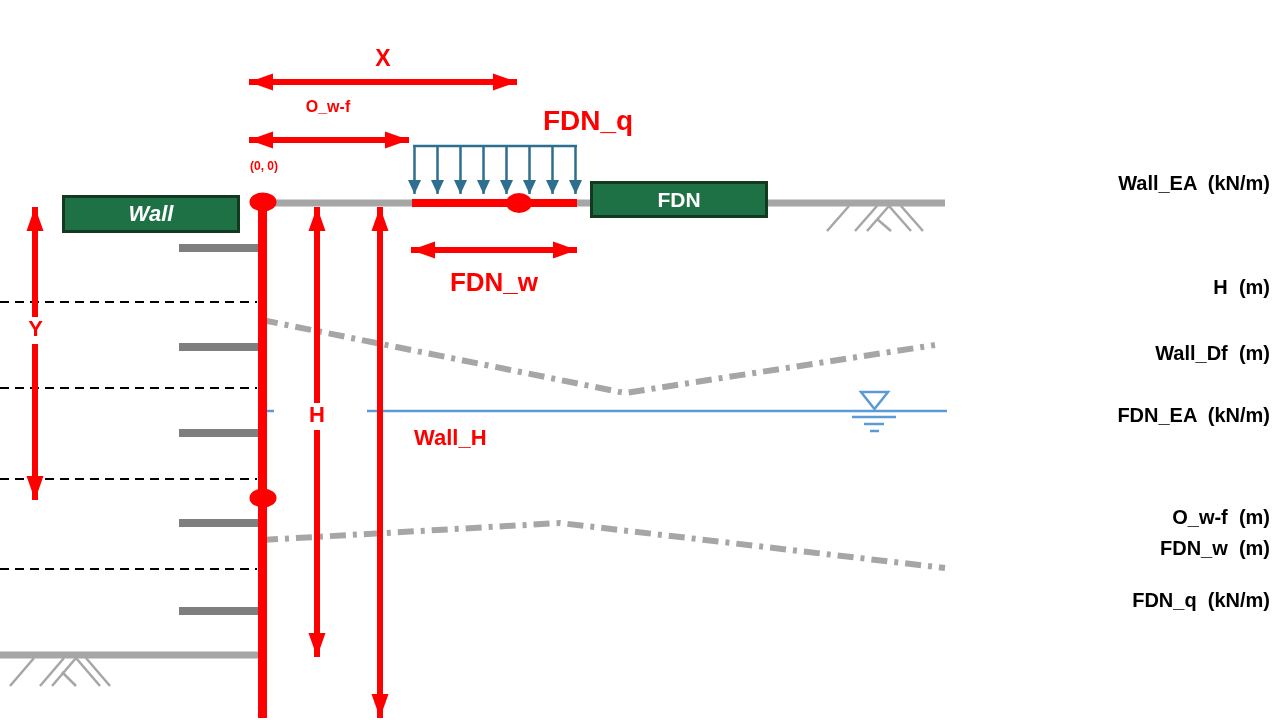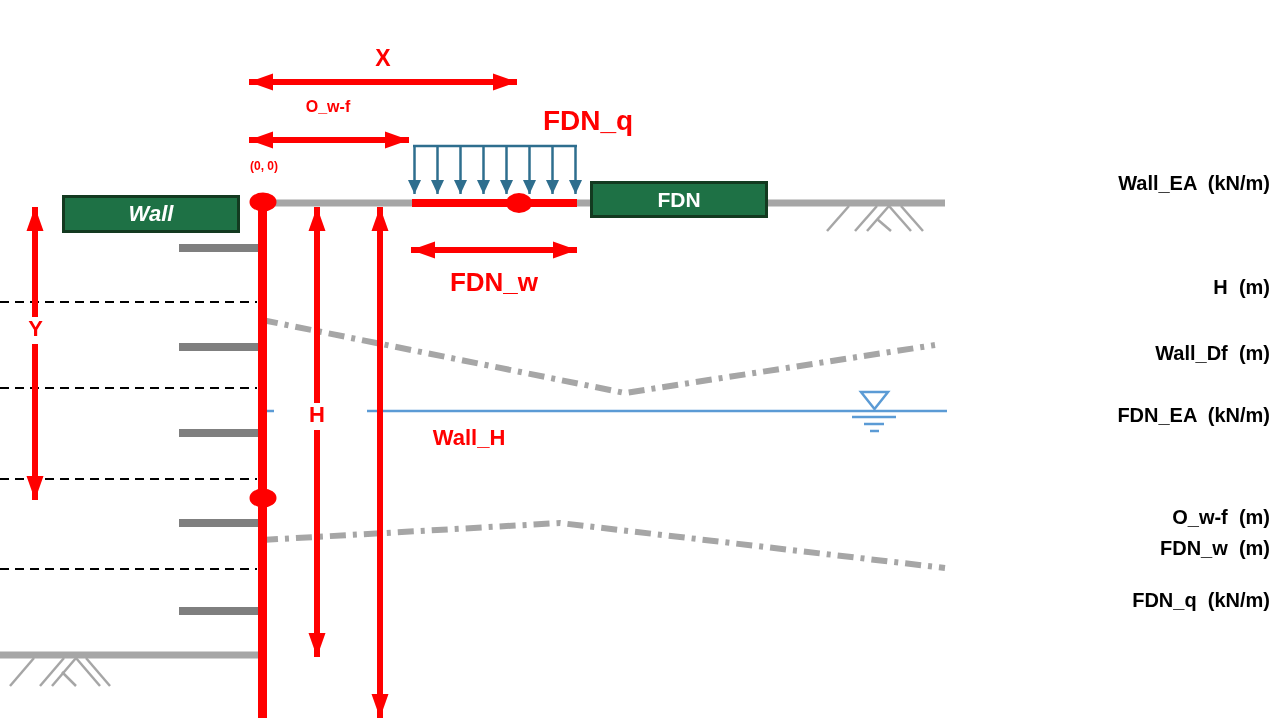--- a/index.html
+++ b/index.html
@@ -1,21 +1,21 @@
 <!DOCTYPE html>
 <html style="--c-red: #FF0000; --c-green-fill: #1E7145; --c-green-border: #133A20; --c-water-blue: #5B9BD5; --c-load-blue: #2E6E8E; --c-gray-light: #A6A6A6; --c-gray-dark: #7F7F7F; --c-black: #000000;"><head>
 <meta charset="utf-8">
 <style>
   html,body{margin:0;padding:0;background:#fff;}
   #canvas{
     position:relative;width:1280px;height:720px;overflow:hidden;background:#fff;
     font-family:"Liberation Sans","DejaVu Sans",sans-serif;
   }
   #diagram-svg{position:absolute;left:0;top:0;}
-  .lbl{position:absolute;font-weight:bold;line-height:1.1;text-align:center;}
+  .lbl{position:absolute;font-weight:bold;line-height:1.1;}
   .red{color:var(--c-red,#FF0000);}
   .whitebg{background:#fff;}
   .ctr{text-align:center;}
   .greenbox{
     position:absolute;
     background:var(--c-green-fill,#1E7145);
     border:3px solid var(--c-green-border,#133A20);
     color:#fff;font-weight:bold;
     display:flex;align-items:center;justify-content:center;
     box-sizing:border-box;

